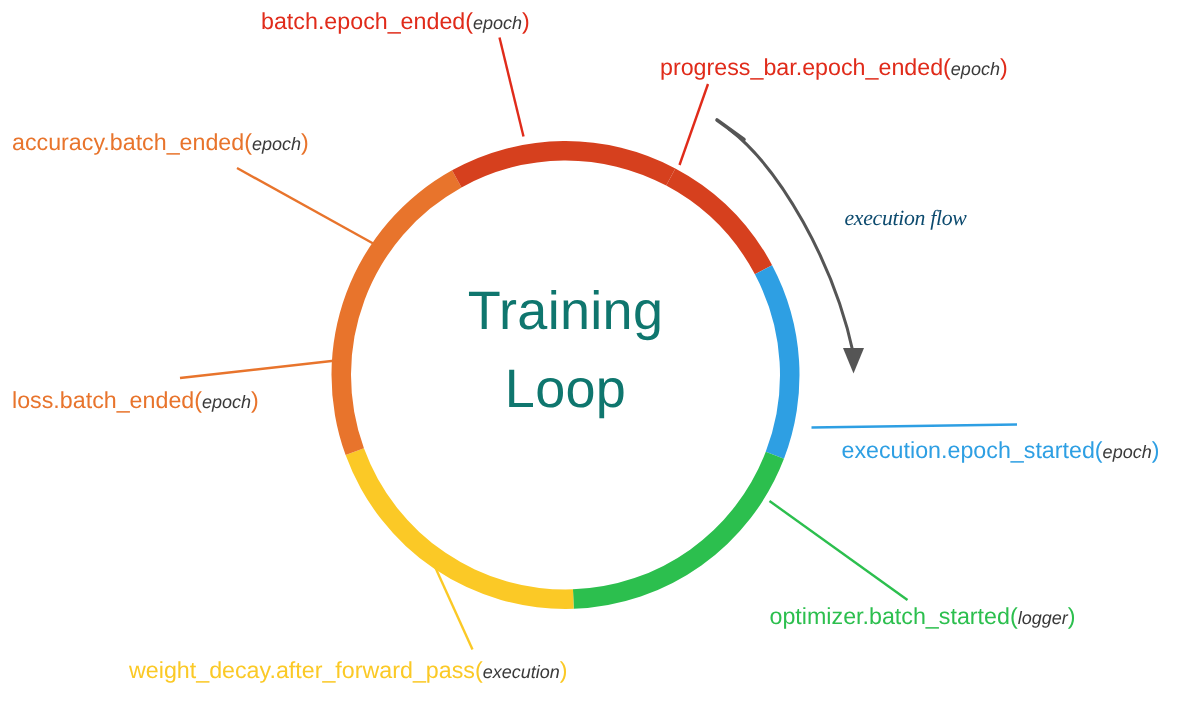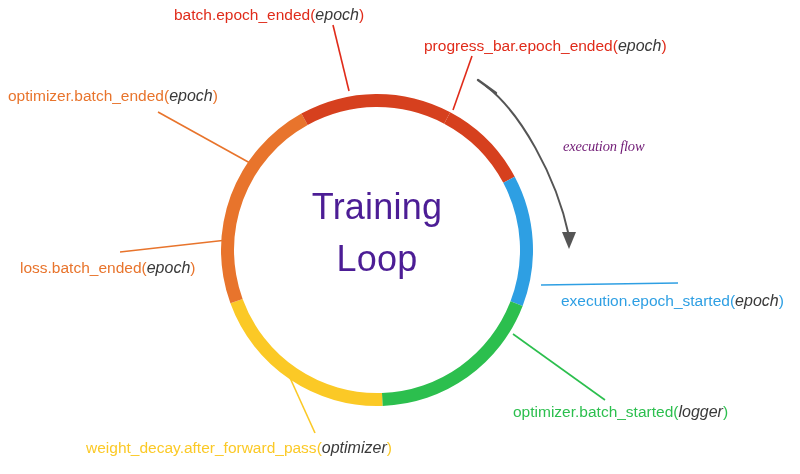--- a/index.html
+++ b/index.html
@@ -31,43 +31,43 @@
   .center-title {
     position: absolute;
     left: 247px;
     top: 181px;
     width: 260px;
     text-align: center;
     font-family: "Liberation Sans", sans-serif;
     font-size: 36px;
     font-weight: 300;
     line-height: 1.45;
-    color: #4c1d95;
+    color: #0f766e;
     letter-spacing: 0.2px;
     white-space: pre-line;
   }
   .lbl {
     position: absolute;
     font-family: "Liberation Sans", sans-serif;
     font-size: 15.5px;
     font-weight: 400;
     white-space: nowrap;
     line-height: 1;
   }
   .lbl .arg {
     font-style: italic;
     color: #3a3a3a;
-    font-size: 16px;
+    font-size: 12px;
   }
   .flow-note {
     position: absolute;
     font-family: "Liberation Serif", serif;
     font-style: italic;
     font-size: 14.5px;
-    color: #701a75;
+    color: #0c4a6e;
     white-space: nowrap;
     letter-spacing: -0.2px;
   }
 </style>
 </head>
 <body>
 
 <div id="diagram-root">
 
   <svg class="canvas" viewBox="0 0 800 474">
@@ -95,20 +95,20 @@
     </g>
   </svg>
 
   <div class="center-title">Training
 Loop</div>
 
   <div class="flow-note" style="left: 563px; top: 138px;">execution flow</div>
 
   <div id="label-layer">
       <div class="lbl" style="left: 174px; top: 7px; color: rgb(224, 43, 26);"><span>batch.epoch_ended</span><span>(</span><span class="arg">epoch</span><span>)</span></div>
-      <div class="lbl" style="left: 424px; top: 38px; color: rgb(224, 43, 26);"><span>progress_bar.epoch_ended</span><span>(</span><span class="arg">epoch</span><span>)</span></div>
+      <div class="lbl" style="left: 440px; top: 38px; color: rgb(224, 43, 26);"><span>progress_bar.epoch_ended</span><span>(</span><span class="arg">epoch</span><span>)</span></div>
       <div class="lbl" style="left: 561px; top: 293px; color: rgb(46, 159, 227);"><span>execution.epoch_started</span><span>(</span><span class="arg">epoch</span><span>)</span></div>
       <div class="lbl" style="left: 513px; top: 404px; color: rgb(44, 191, 78);"><span>optimizer.batch_started</span><span>(</span><span class="arg">logger</span><span>)</span></div>
-      <div class="lbl" style="left: 86px; top: 440px; color: rgb(251, 201, 38);"><span>weight_decay.after_forward_pass</span><span>(</span><span class="arg">optimizer</span><span>)</span></div>
-      <div class="lbl" style="left: 20px; top: 260px; color: rgb(232, 116, 44);"><span>loss.batch_ended</span><span>(</span><span class="arg">epoch</span><span>)</span></div>
-      <div class="lbl" style="left: 8px; top: 88px; color: rgb(232, 116, 44);"><span>optimizer.batch_ended</span><span>(</span><span class="arg">epoch</span><span>)</span></div>
+      <div class="lbl" style="left: 86px; top: 440px; color: rgb(251, 201, 38);"><span>weight_decay.after_forward_pass</span><span>(</span><span class="arg">execution</span><span>)</span></div>
+      <div class="lbl" style="left: 8px; top: 260px; color: rgb(232, 116, 44);"><span>loss.batch_ended</span><span>(</span><span class="arg">epoch</span><span>)</span></div>
+      <div class="lbl" style="left: 8px; top: 88px; color: rgb(232, 116, 44);"><span>accuracy.batch_ended</span><span>(</span><span class="arg">epoch</span><span>)</span></div>
     </div>
 </div>
 
 </body></html>

